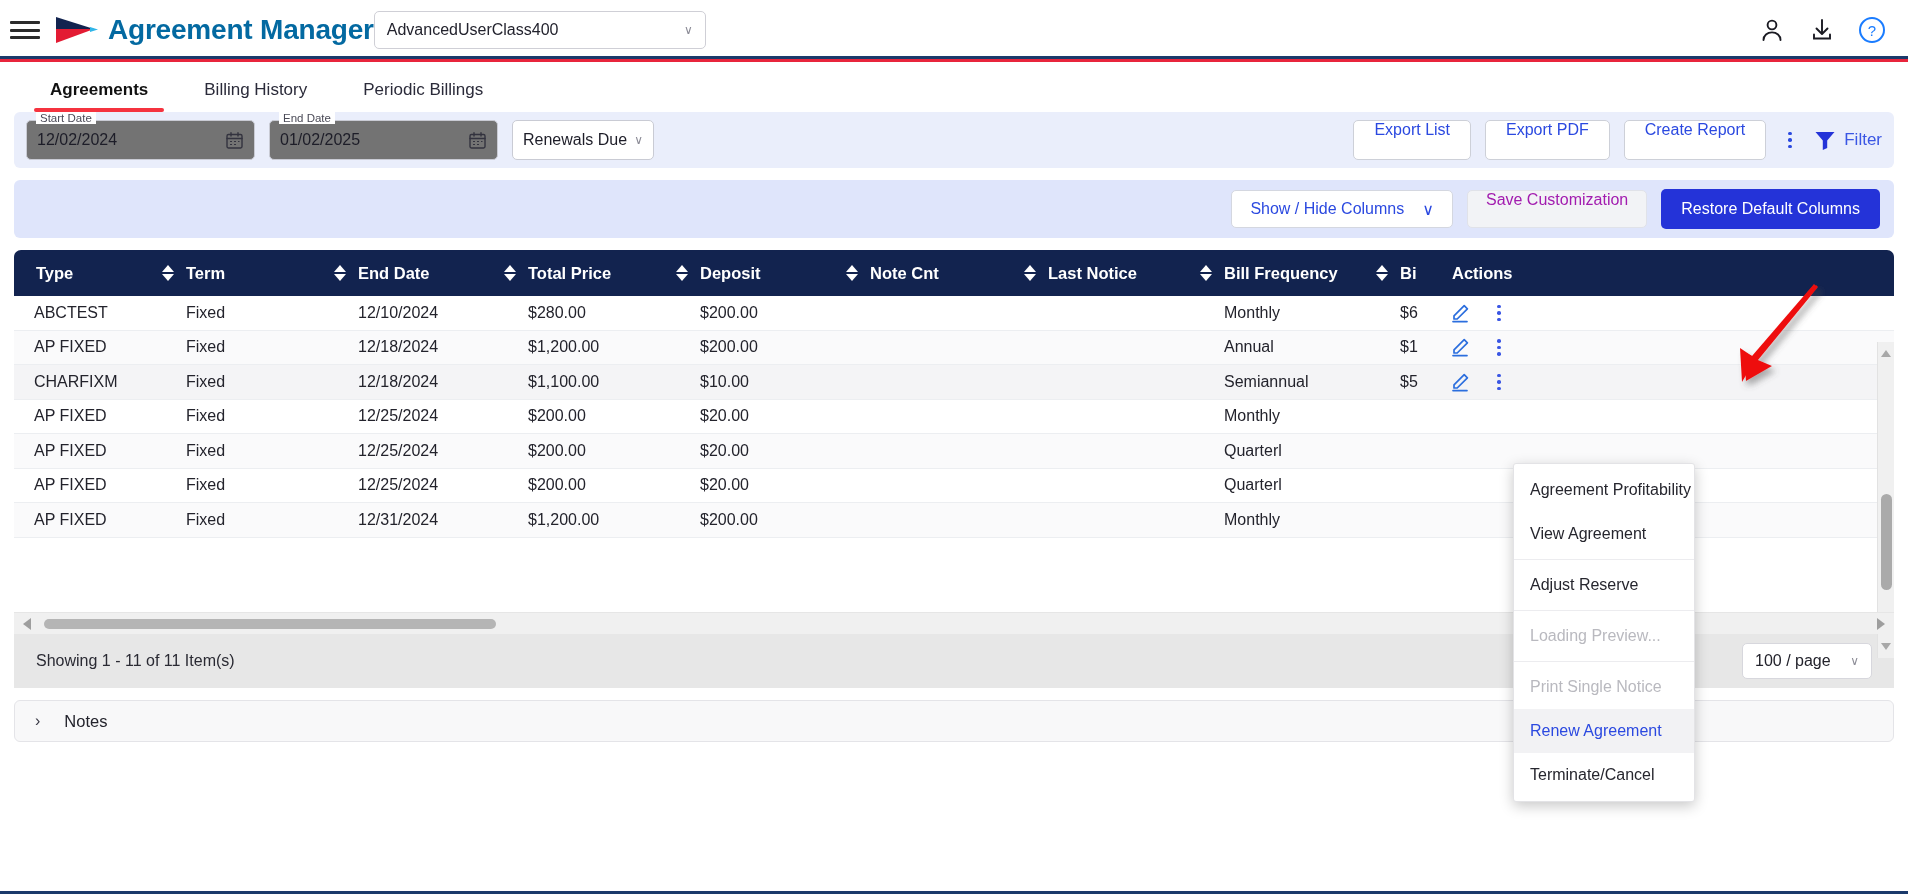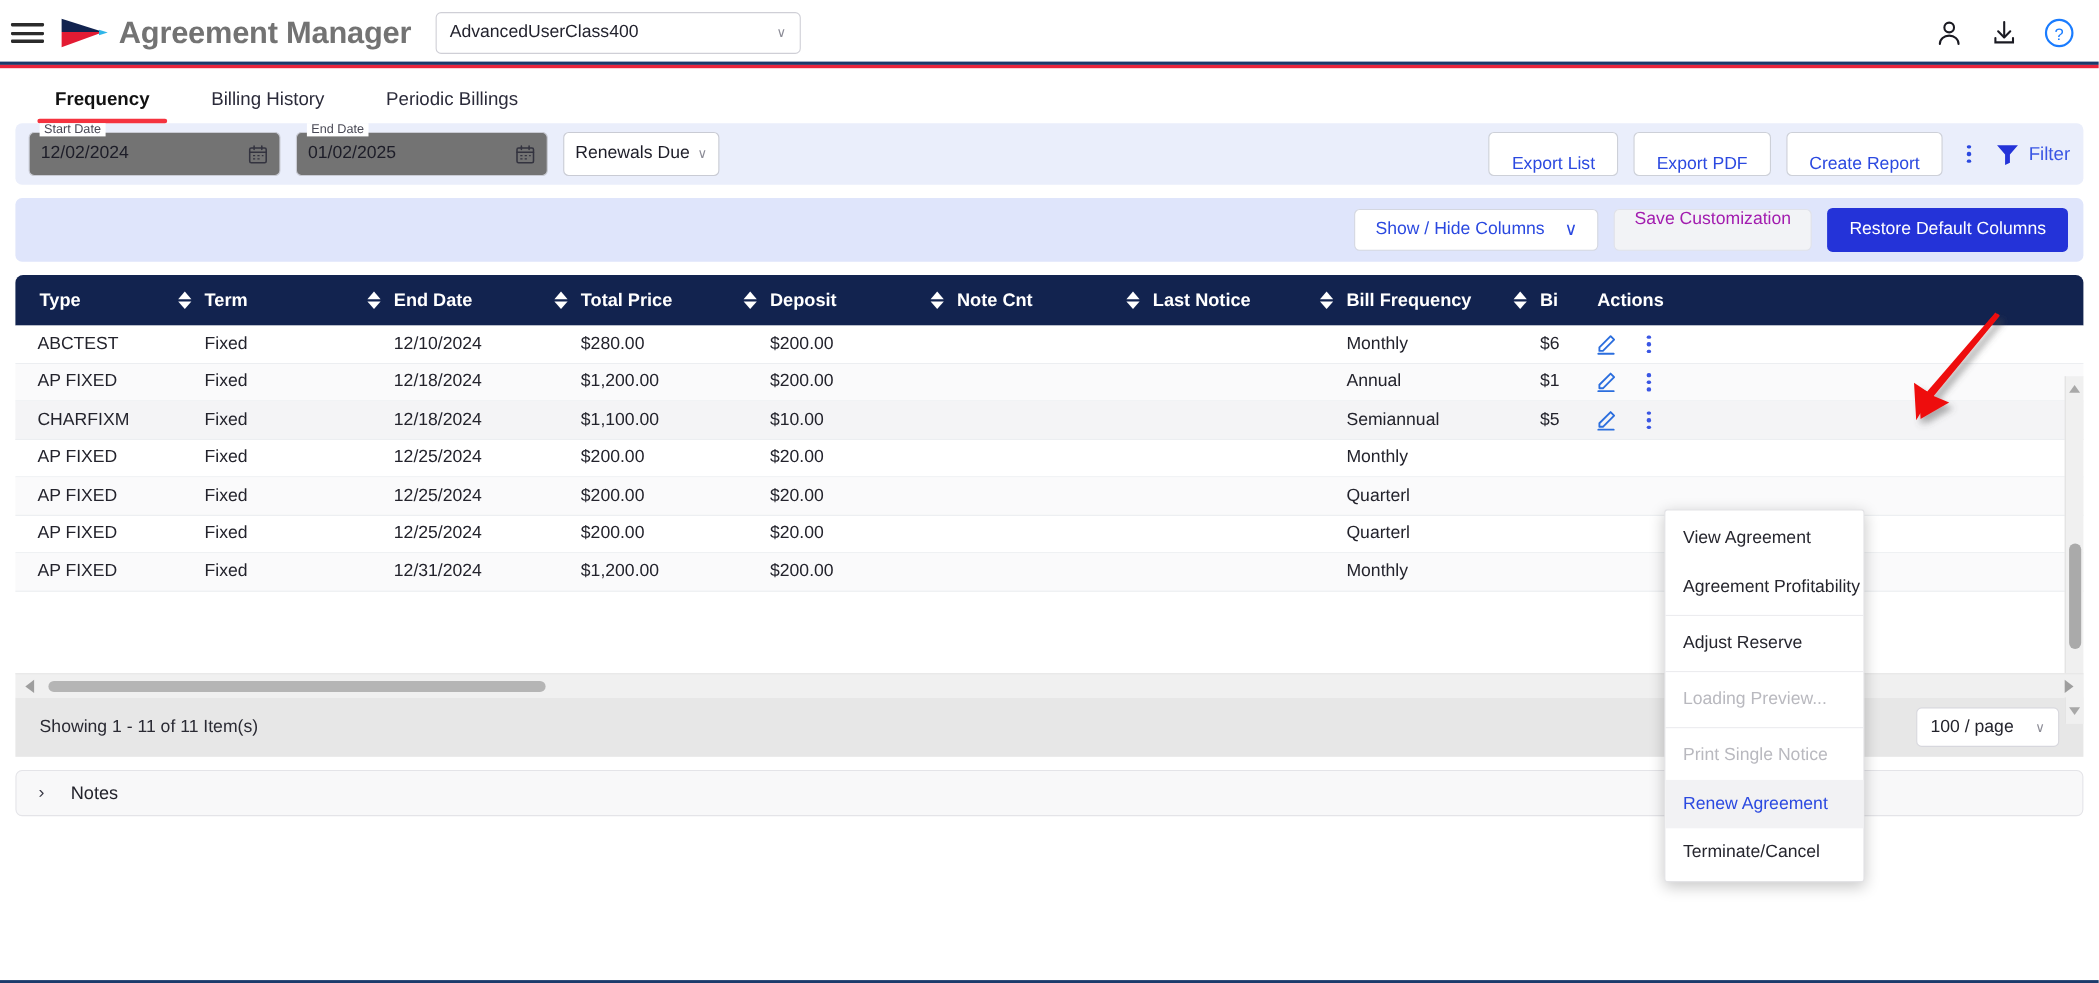--- a/index.html
+++ b/index.html
@@ -15,22 +15,22 @@
   .topbar {
     height: 60px; display: flex; align-items: center;
     padding: 0 22px 0 10px; background: #fff; position: relative;
   }
   .hamburger { width: 30px; height: 24px; display:flex; flex-direction:column;
     justify-content:space-between; cursor:pointer; margin-right: 14px; padding: 3px 0; }
   .hamburger span { display:block; height:3px; background:#2b2b2b; border-radius:1px; }
 
   .logo { width: 44px; height: 34px; margin-right: 10px; flex: none; }
 
-  .app-title { font-size: 28px; font-weight: bold; color:#737373; letter-spacing: -0.2px;
-    white-space: nowrap; margin-right: 22px; }
+  .app-title { font-size: 28px; font-weight: bold; color:#0369a1; letter-spacing: -0.2px;
+    white-space: nowrap; }
 
   .userclass {
     width: 332px; height: 38px; border:1px solid #cfcfd6; border-radius:5px;
     display:flex; align-items:center; justify-content:space-between;
     padding: 0 12px; font-size: 16px; color:#23232e; background:#fff;
   }
   .userclass .chev { color:#8b8b96; font-size: 12px; }
 
   .topicons { margin-left:auto; display:flex; align-items:center; gap: 22px; }
   .ticon { width: 28px; height: 28px; display:flex; align-items:center; justify-content:center; cursor:pointer;}
@@ -74,21 +74,21 @@
     border-radius:5px; display:flex; align-items:center; justify-content:space-between;
     padding: 0 10px; font-size:16px; color:#1d1d28; cursor:pointer;
   }
   .select-box .chev { color:#8b8b96; font-size:12px; }
 
   .spacer { flex: 1; }
 
   .btn-outline {
     height: 40px; padding: 0 20px; background:#fff; border:1px solid #cdd0d8;
     border-radius:5px; color:#2b49e0; font-size:16px; cursor:pointer;
-    display:flex; align-items:flex-end; font-family: inherit; white-space:nowrap;
+    display:flex; align-items:flex-start; font-family: inherit; white-space:nowrap;
   }
   .kebab {
     width: 20px; display:flex; flex-direction:column; align-items:center; gap:3px;
     cursor:pointer; padding: 0 4px;
   }
   .kebab i { width:3.5px; height:3.5px; background:#2b49e0; border-radius:50%; display:block; }
   .filter-btn { display:flex; align-items:center; gap:8px; color:#3a56e4; font-size:17px; cursor:pointer; }
 
   
   .colbar {
@@ -269,21 +269,21 @@
     </div>
 
     <div class="underline-bars">
       <div class="bar-blue"></div>
       <div class="bar-red"></div>
     </div>
   </div>
 
   <div class="tabs">
     <div class="tab active">
-      <span>Frequency</span>
+      <span>Agreements</span>
     </div>
     <div class="tab">
       <span>Billing History</span>
     </div>
     <div class="tab">
       <span>Periodic Billings</span>
     </div>
   </div>
 
   <div class="filterbar">
@@ -568,24 +568,24 @@
     </div>
   </div>
 
   <div class="notes">
     <span class="caret">›</span>
     <span>Notes</span>
   </div>
 
   <div class="ctxmenu">
     <div class="mi">
+      <span>Agreement Profitability</span>
+    </div>
+    <div class="mi">
       <span>View Agreement</span>
-    </div>
-    <div class="mi">
-      <span>Agreement Profitability</span>
     </div>
     <div class="misep"></div>
     <div class="mi">
       <span>Adjust Reserve</span>
     </div>
     <div class="misep"></div>
     <div class="mi disabled">
       <span>Loading Preview...</span>
     </div>
     <div class="misep"></div>

